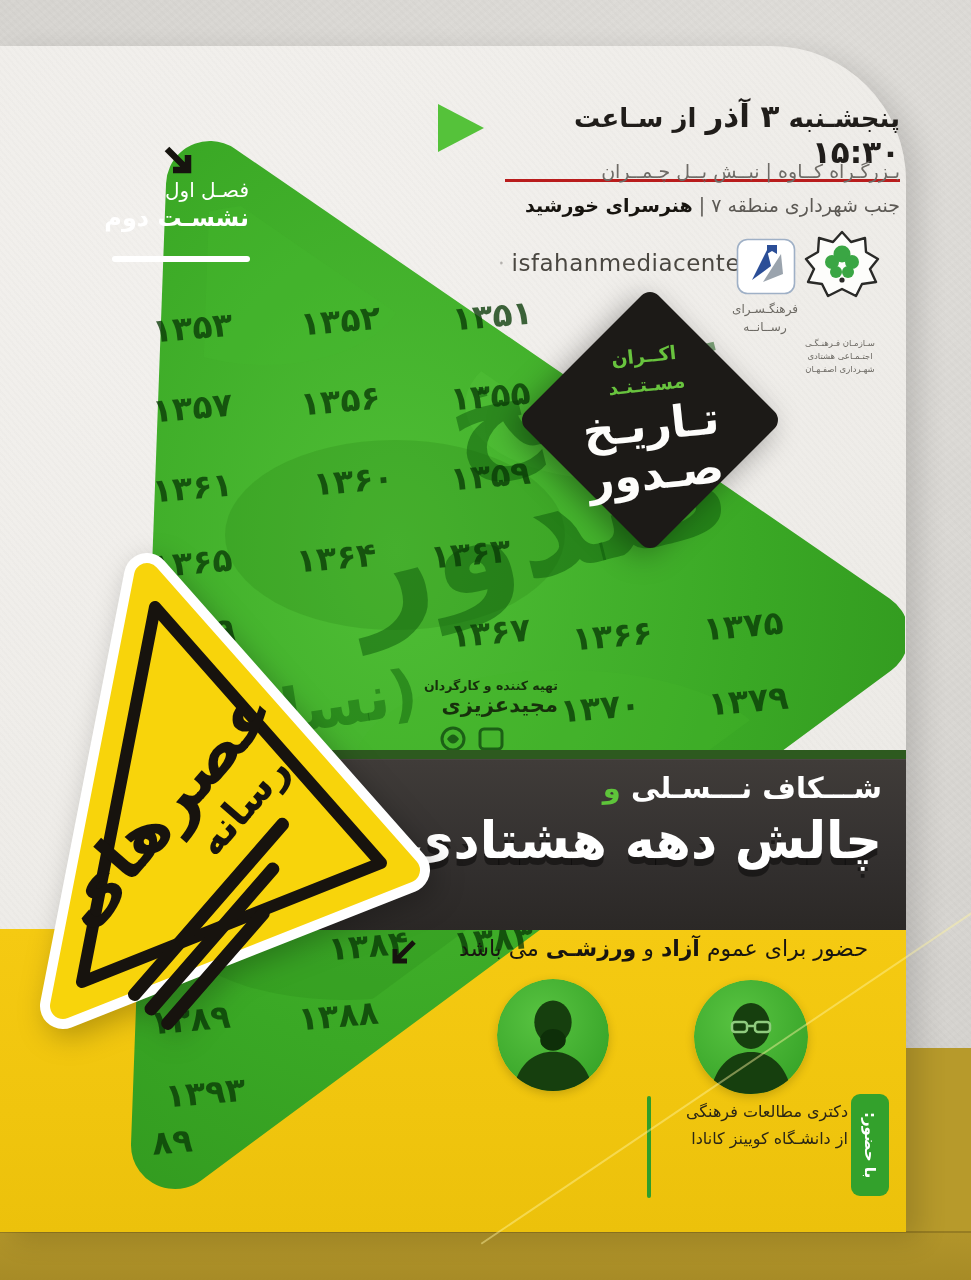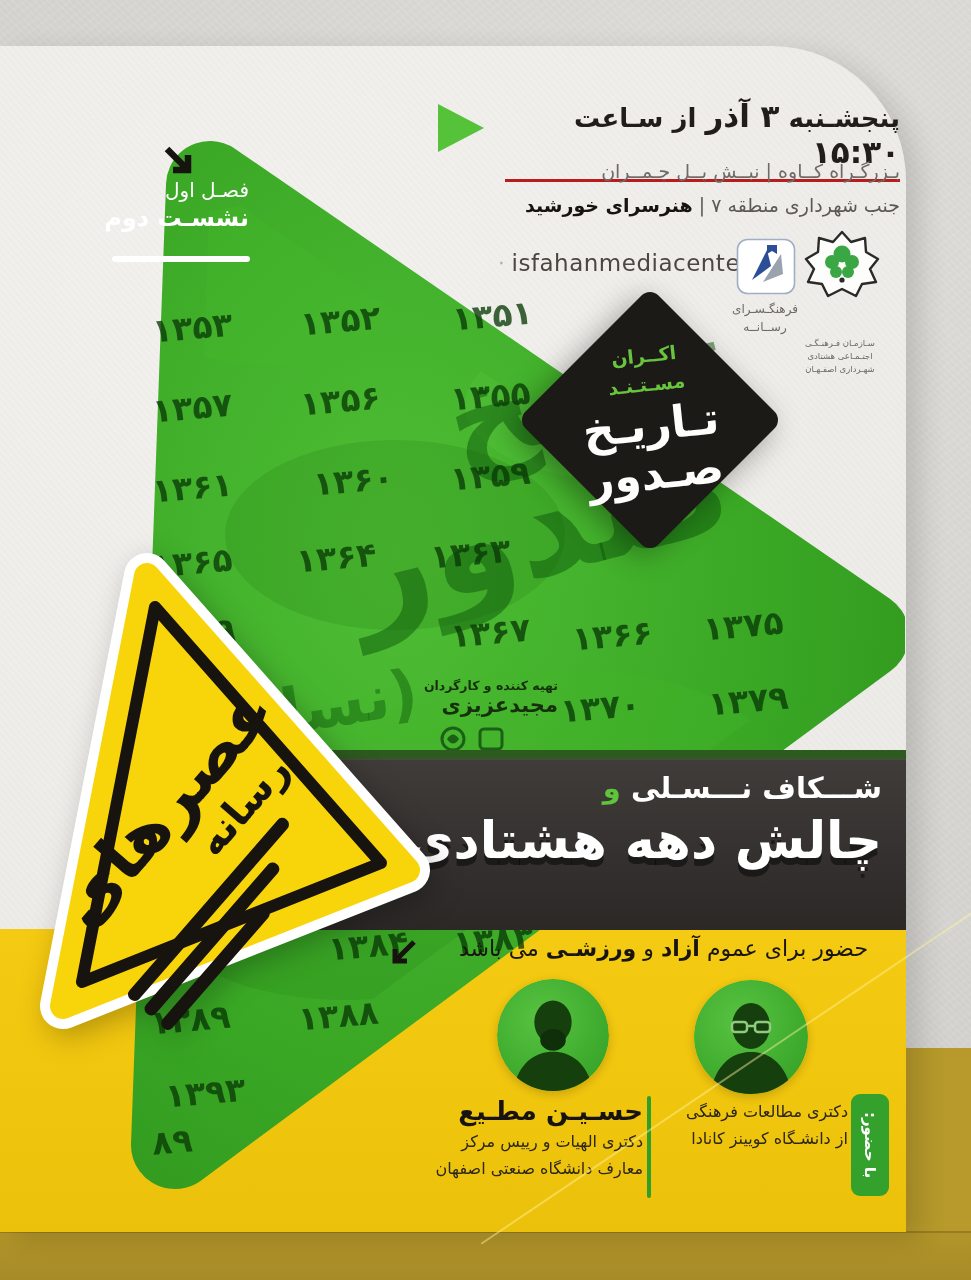--- a/index.html
+++ b/index.html
@@ -235,25 +235,20 @@
         <radialGradient id="pg2" cx="0.4" cy="0.35" r="0.9">
       <stop offset="0" stop-color="#58c341"></stop>
           <stop offset="1" stop-color="#2f9c22"></stop>
         </radialGradient>
       </defs>
     <circle cx="57" cy="57" r="57" fill="url(#pg2)"></circle>
     <ellipse cx="57" cy="44" rx="19" ry="22" fill="#163f0e"></ellipse>
     <ellipse cx="57" cy="62" rx="13" ry="11" fill="#0e2f09"></ellipse>
     <path d="M16,114 C22,84 40,74 57,74 C74,74 92,84 98,114 Z" fill="#163f0e"></path>
   </svg>
-  <div class="abs speaker-block" style="left:413px;top:1096px;width:230px;">
-    <div class="speaker-name">حسـیـن مطـیع</div>
-    <div class="speaker-role">دکتری الهیات و رییس مرکز</div>
-    <div class="speaker-role">معارف دانشگاه صنعتی اصفهان</div>
-  </div>
 
   <div class="abs divider"></div>
   <div class="abs badge">
     <span>با حضور:</span>
   </div>
   <div class="abs yellow-line"></div>
 
   <svg class="abs corner-arrow" width="36" height="36" viewBox="0 0 36 36">
     <path d="M7,7 L28,28 M28,13 V28 H13" stroke="#16140f" stroke-width="6.5" fill="none"></path>
   </svg>

